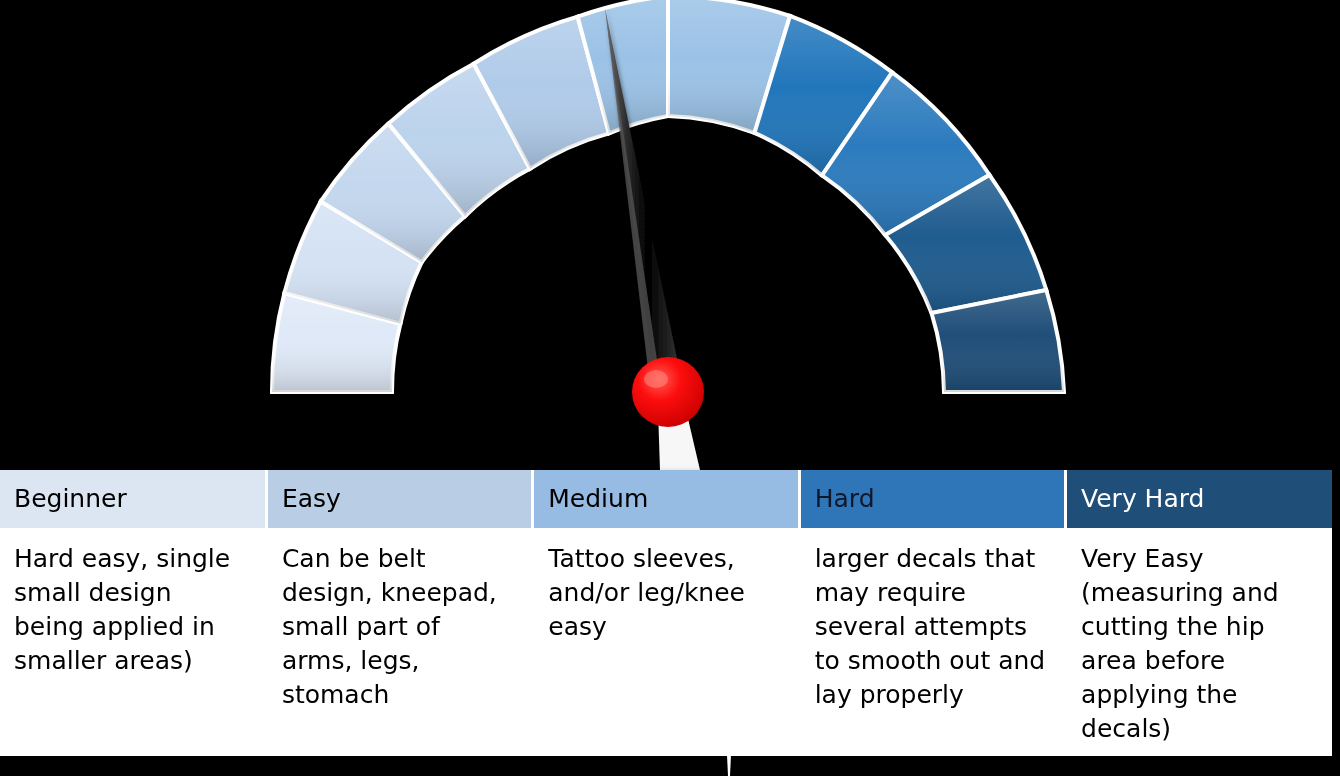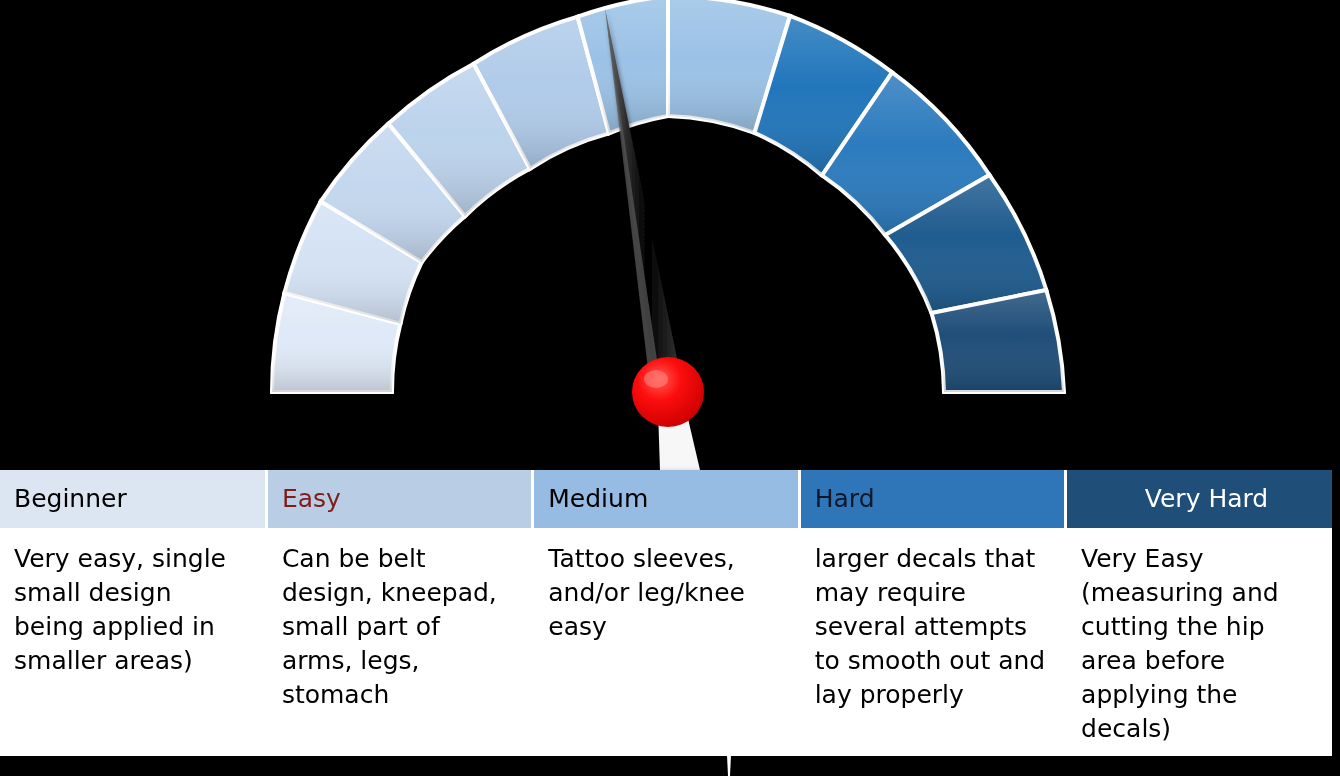--- a/index.html
+++ b/index.html
@@ -53,21 +53,21 @@
     height: 58px;
     padding: 0 0 0 14px;
     text-align: left;
     vertical-align: middle;
     font-weight: normal;
     font-size: 25px;
     line-height: 1.05;
     border-right: 3px solid #ffffff;
     white-space: nowrap;
   }
-  #difficulty-table thead th:last-child { border-right: none; text-align: center; }
+  #difficulty-table thead th:last-child { border-right: none; }
 
   #difficulty-table tbody td {
     vertical-align: top;
     padding: 14px 18px 10px 14px;
     font-size: 25px;
     line-height: 1.36;
     color: #000000;
     background: #ffffff;
     border-right: 3px solid #ffffff;
   }
@@ -199,29 +199,29 @@
     <colgroup>
       <col>
         <col>
         <col>
         <col>
         <col>
     </colgroup>
     <thead>
       <tr>
         <th class="hdr-0" style="background: rgb(220, 230, 242); color: rgb(0, 0, 0);">Beginner</th>
-        <th class="hdr-1" style="background: rgb(185, 206, 229); color: #7f1d1d;">Easy</th>
+        <th class="hdr-1" style="background: rgb(185, 206, 229); color: #000000;">Easy</th>
         <th class="hdr-2" style="background: rgb(150, 188, 227); color: rgb(0, 0, 0);">Medium</th>
         <th class="hdr-3" style="background: rgb(46, 118, 184); color: #0f172a;">Hard</th>
         <th class="hdr-4" style="background: rgb(31, 78, 121); color: rgb(255, 255, 255);">Very Hard</th>
       </tr>
     </thead>
     <tbody>
       <tr>
-        <td>Very easy, single small design being applied in smaller areas)</td>
+        <td>Hard easy, single small design being applied in smaller areas)</td>
         <td>Can be belt design, kneepad, small part of arms, legs, stomach</td>
         <td>Tattoo sleeves, and/or leg/knee easy</td>
         <td>larger decals that may require several attempts to smooth out and lay properly</td>
         <td>Very Easy (measuring and cutting the hip area before applying the decals)</td>
       </tr>
     </tbody>
   </table>
 
   <svg id="needle-tail-bottom" viewBox="0 0 10 21">
     <path d="M 3 0 L 7 0 L 6 21 L 4 21 Z" fill="#ffffff"></path>

